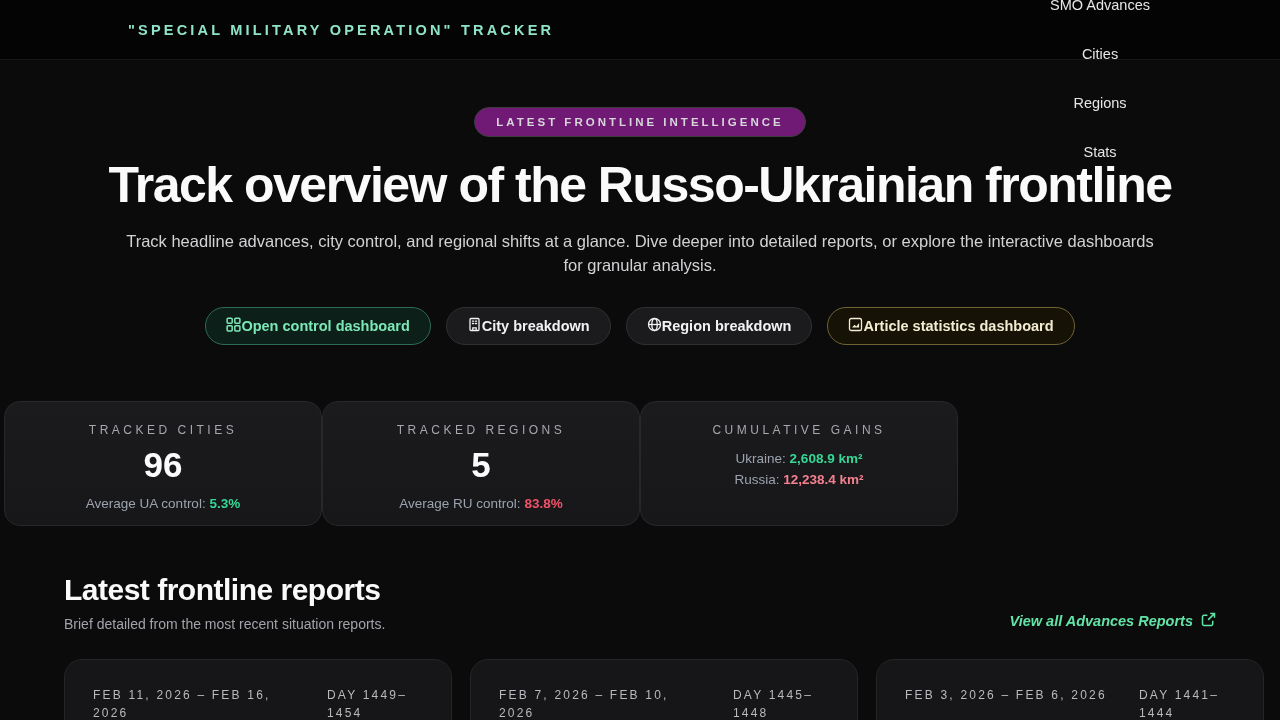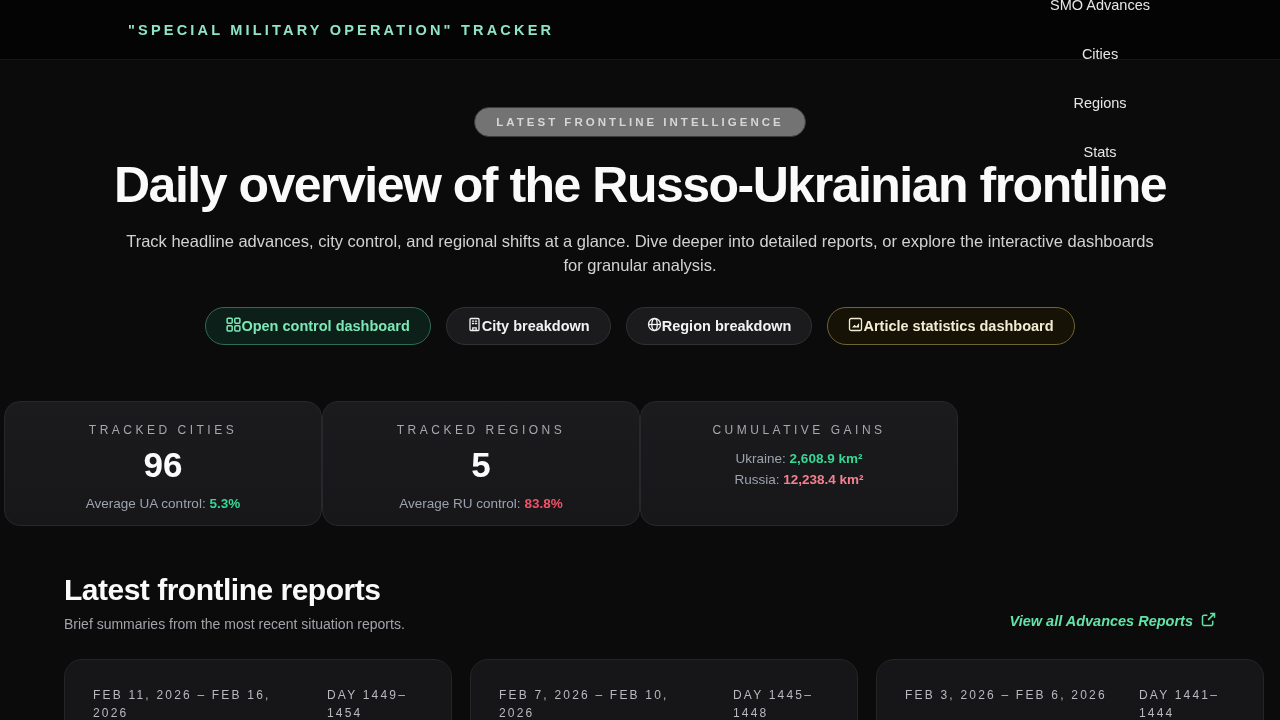--- a/index.html
+++ b/index.html
@@ -38,21 +38,21 @@
   }
 
   
   .hero { text-align: center; padding-top: 47px; }
   .badge {
     display: inline-flex;
     align-items: center;
     padding: 8px 21px;
     border: 1px solid #3c3c40;
     border-radius: 999px;
-    background: #737373;
+    background: #701a75;
     color: #d6d6d9;
     font-size: 11.5px;
     font-weight: bold;
     letter-spacing: 3px;
     text-transform: uppercase;
     text-align: right;
   }
   .hero h1 {
     margin-top: 21px;
     font-size: 50px;
@@ -201,21 +201,21 @@
     <li><a href="#">Articles</a></li>
     <li><a href="#">SMO Advances</a></li>
     <li><a href="#">Cities</a></li>
     <li><a href="#">Regions</a></li>
     <li><a href="#">Stats</a></li>
   </ul>
 </header>
 
 <section class="hero">
   <span class="badge">LATEST FRONTLINE INTELLIGENCE</span>
-  <h1>Daily overview of the Russo-Ukrainian frontline</h1>
+  <h1>Track overview of the Russo-Ukrainian frontline</h1>
   <p class="hero-sub">Track headline advances, city control, and regional shifts at a glance. Dive deeper into detailed reports, or explore the interactive dashboards for granular analysis.</p>
 
   <div class="cta-row">
     <button class="pill-btn accent-green">
       <span>
         <svg width="15" height="15" viewBox="0 0 16 16" fill="none" stroke="currentColor" stroke-width="1.6">
           <rect x="1.2" y="1.2" width="5.4" height="5.4" rx="1"></rect>
           <rect x="9.4" y="1.2" width="5.4" height="5.4" rx="1"></rect>
           <rect x="1.2" y="9.4" width="5.4" height="5.4" rx="1"></rect>
           <rect x="9.4" y="9.4" width="5.4" height="5.4" rx="1"></rect>
@@ -290,21 +290,21 @@
         <b class="v-pink">12,238.4 km²</b>
       </div>
     </div>
   </div>
 </section>
 
 <section class="reports">
   <div class="reports-head">
     <div>
       <div class="reports-title">Latest frontline reports</div>
-      <div class="reports-sub">Brief summaries from the most recent situation reports.</div>
+      <div class="reports-sub">Brief detailed from the most recent situation reports.</div>
     </div>
     <a href="#" class="view-all">
       <span>View all Advances Reports</span>
       <span>
         <svg width="15" height="15" viewBox="0 0 16 16" fill="none" stroke="currentColor" stroke-width="1.6">
           <path d="M12.5 9.2v3.6a1.6 1.6 0 0 1-1.6 1.6H3.2a1.6 1.6 0 0 1-1.6-1.6V5.1a1.6 1.6 0 0 1 1.6-1.6h3.6"></path>
           <path d="M9.8 1.6h4.6v4.6M14 2L7.6 8.4"></path>
         </svg>
       </span>
     </a>

